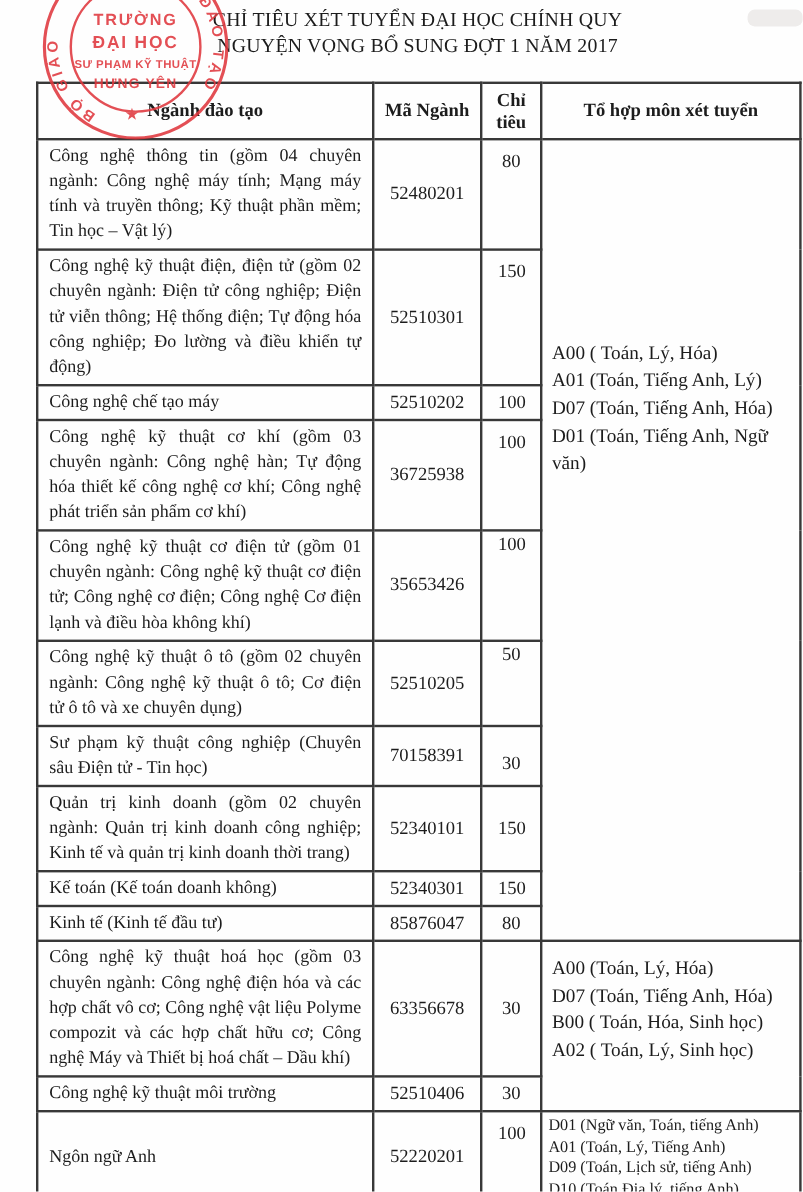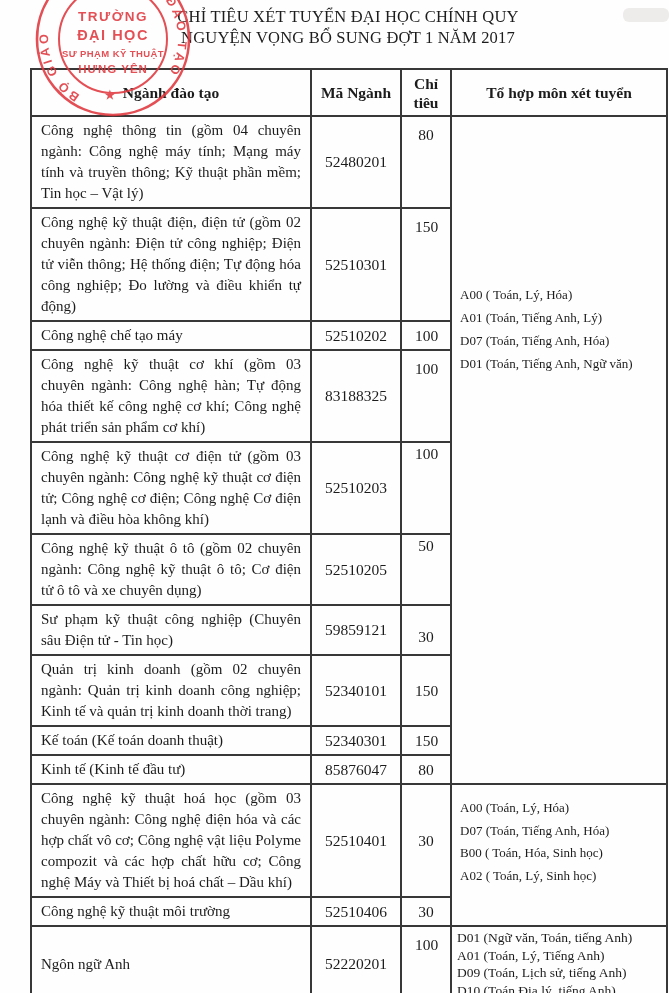--- a/index.html
+++ b/index.html
@@ -51,21 +51,21 @@
     font-size:15.5px; text-align:center; vertical-align:middle; padding:1px 2px;
   }
   td.quota {
     font-size:15.5px; text-align:center; vertical-align:middle; padding:1px 13px;
   }
   td.quota.q-up  { vertical-align:top; padding-top:9px; }
   td.quota.q-top { vertical-align:top; padding-top:2px; }
   td.quota.q-low { vertical-align:bottom; padding-bottom:8px; }
 
   td.combo {
-    font-size:13px; line-height:23px; vertical-align:top;
+    font-size:16px; line-height:23px; vertical-align:top;
     padding:4px 4px 4px 8px;
   }
   td.combo.combo-a { padding-top:166px; }
   td.combo.combo-b { padding-top:12px; line-height:22.5px;margin-top:16px; }
   td.combo.combo-c { font-size:13.5px; line-height:17.5px; padding:2px 2px 2px 5px; }
 
   
   .scan-smudge {
     position:absolute; right:0; top:8px; width:46px; height:14px;
     background:#eeeceb; border-radius:6px; z-index:0;
@@ -141,63 +141,63 @@
   </tr>
 
   <tr>
     <td class="major">Công nghệ chế tạo máy</td>
     <td class="code">52510202</td>
     <td class="quota">100</td>
   </tr>
 
   <tr>
     <td class="major">Công nghệ kỹ thuật cơ khí (gồm 03 chuyên ngành: Công nghệ hàn; Tự động hóa thiết kế công nghệ cơ khí; Công nghệ phát triển sản phẩm cơ khí)</td>
-    <td class="code">83188325</td>
+    <td class="code">36725938</td>
     <td class="quota q-up">100</td>
   </tr>
 
   <tr>
-    <td class="major">Công nghệ kỹ thuật cơ điện tử (gồm 03 chuyên ngành: Công nghệ kỹ thuật cơ điện tử; Công nghệ cơ điện; Công nghệ Cơ điện lạnh và điều hòa không khí)</td>
-    <td class="code">52510203</td>
+    <td class="major">Công nghệ kỹ thuật cơ điện tử (gồm 01 chuyên ngành: Công nghệ kỹ thuật cơ điện tử; Công nghệ cơ điện; Công nghệ Cơ điện lạnh và điều hòa không khí)</td>
+    <td class="code">35653426</td>
     <td class="quota q-top">100</td>
   </tr>
 
   <tr>
     <td class="major">Công nghệ kỹ thuật ô tô (gồm 02 chuyên ngành: Công nghệ kỹ thuật ô tô; Cơ điện tử ô tô và xe chuyên dụng)</td>
     <td class="code">52510205</td>
     <td class="quota q-top">50</td>
   </tr>
 
   <tr>
     <td class="major">Sư phạm kỹ thuật công nghiệp (Chuyên sâu Điện tử - Tin học)</td>
-    <td class="code">59859121</td>
+    <td class="code">70158391</td>
     <td class="quota q-low">30</td>
   </tr>
 
   <tr>
     <td class="major">Quản trị kinh doanh (gồm 02 chuyên ngành: Quản trị kinh doanh công nghiệp; Kinh tế và quản trị kinh doanh thời trang)</td>
     <td class="code">52340101</td>
     <td class="quota">150</td>
   </tr>
 
   <tr>
-    <td class="major">Kế toán (Kế toán doanh thuật)</td>
+    <td class="major">Kế toán (Kế toán doanh không)</td>
     <td class="code">52340301</td>
     <td class="quota">150</td>
   </tr>
 
   <tr>
     <td class="major">Kinh tế (Kinh tế đầu tư)</td>
     <td class="code">85876047</td>
     <td class="quota">80</td>
   </tr>
 
   <tr>
     <td class="major">Công nghệ kỹ thuật hoá học (gồm 03 chuyên ngành: Công nghệ điện hóa và các hợp chất vô cơ; Công nghệ vật liệu Polyme compozit và các hợp chất hữu cơ; Công nghệ Máy và Thiết bị hoá chất – Dầu khí)</td>
-    <td class="code">52510401</td>
+    <td class="code">63356678</td>
     <td class="quota">30</td>
     <td class="combo combo-b" rowspan="2">
       <div>A00 (Toán, Lý, Hóa)</div>
       <div>D07 (Toán, Tiếng Anh, Hóa)</div>
       <div>B00 ( Toán, Hóa, Sinh học)</div>
       <div>A02 ( Toán, Lý, Sinh học)</div>
     </td>
   </tr>
 
   <tr>

